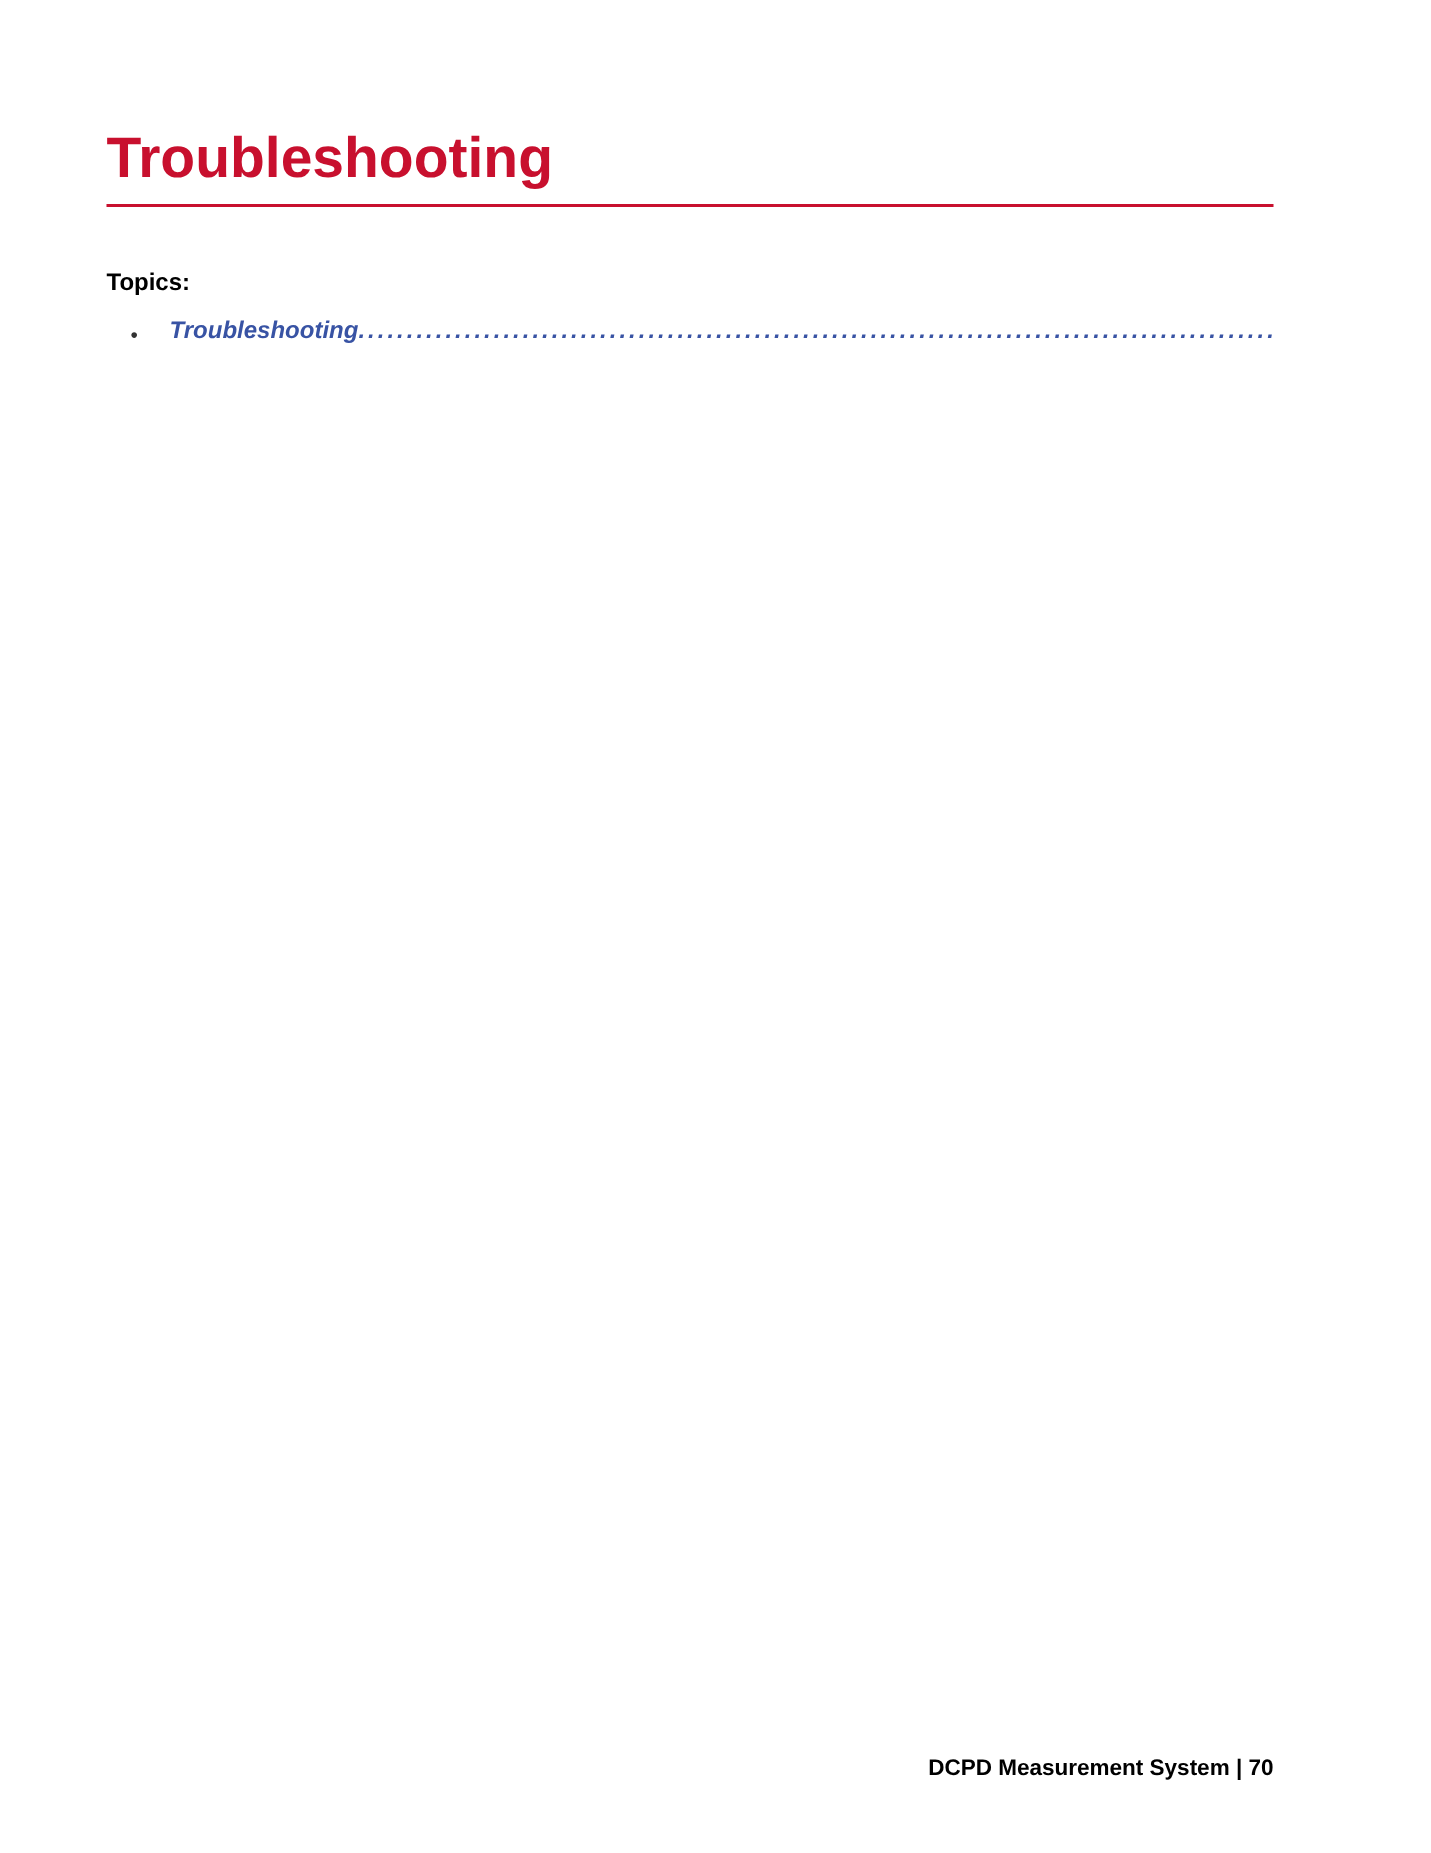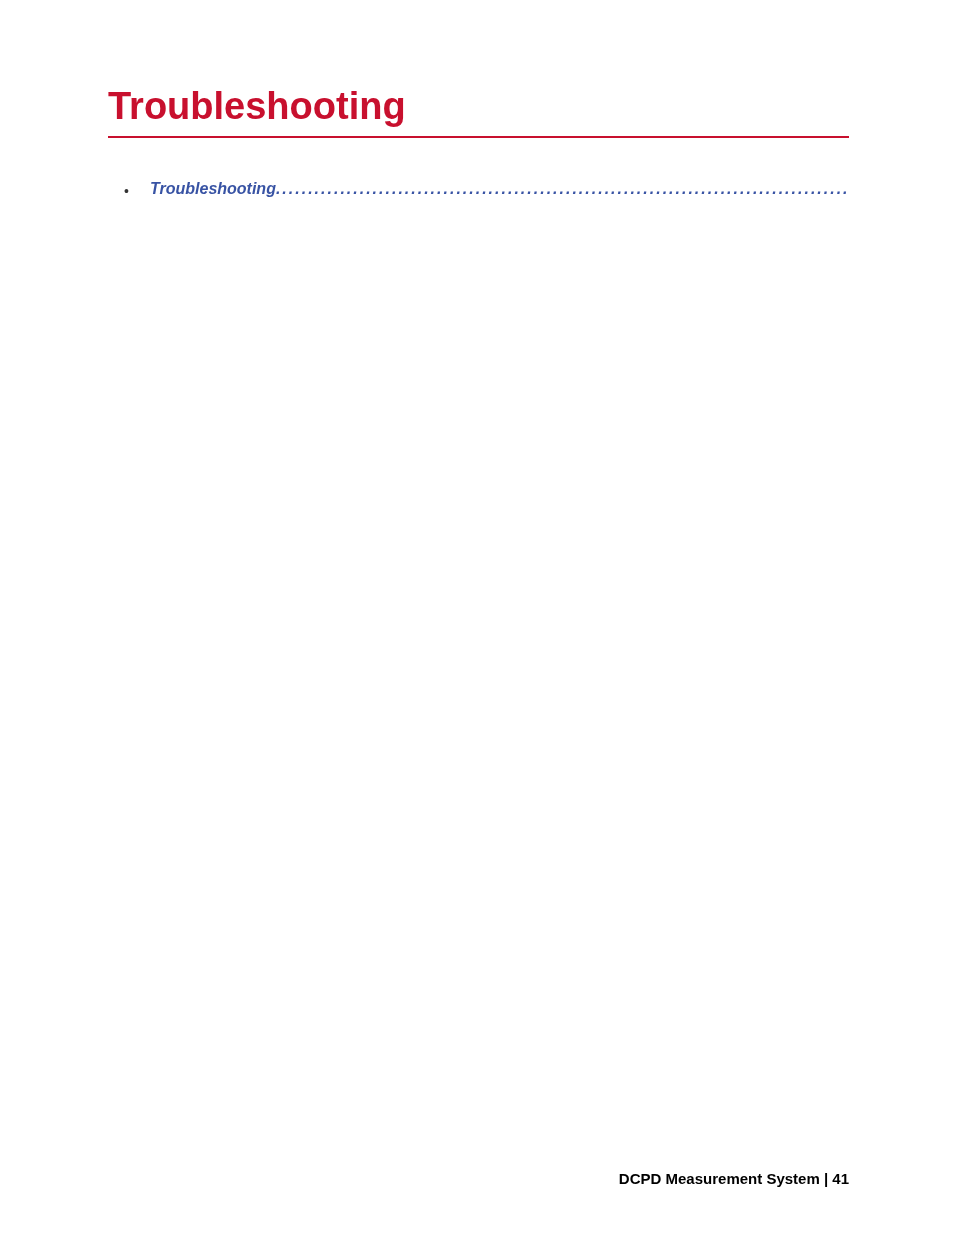--- a/index.html
+++ b/index.html
@@ -8,21 +8,21 @@
       box-sizing: border-box;
     }
     body {
       width: 954px;
       height: 1235px;
       font-family: Arial, Helvetica, sans-serif;
       background: #ffffff;
       position: relative;
     }
     .page {
-      padding: 85px 105px 50px 108px;
+      padding: 85px 105px 50px 71px;
       height: 100%;
       position: relative;
     }
     .chapter-title {
       font-size: 38px;
       font-weight: bold;
       color: #c8102e;
       padding-bottom: 8px;
       border-bottom: 2px solid #c8102e;
       margin-bottom: 42px;
@@ -74,24 +74,25 @@
     .footer-page {
       font-weight: bold;
     }
   </style>
 </head>
 <body>
 
 <div class="page">
   <h1 class="chapter-title">Troubleshooting</h1>
 
+  <div class="topics-label">Topics:</div>
 
   <ul class="toc-list">
     <li class="toc-item">
       <span class="toc-bullet">•</span>
       <span class="toc-link">Troubleshooting</span><span class="toc-dots">...........................................................................................................................</span>
     </li>
   </ul>
 
   <div class="footer">
-    <span class="footer-text">DCPD Measurement System</span><span class="footer-text"> | </span><span class="footer-page">41</span>
+    <span class="footer-text">DCPD Measurement System</span><span class="footer-text"> | </span><span class="footer-page">70</span>
   </div>
 </div>
 
 </body></html>

